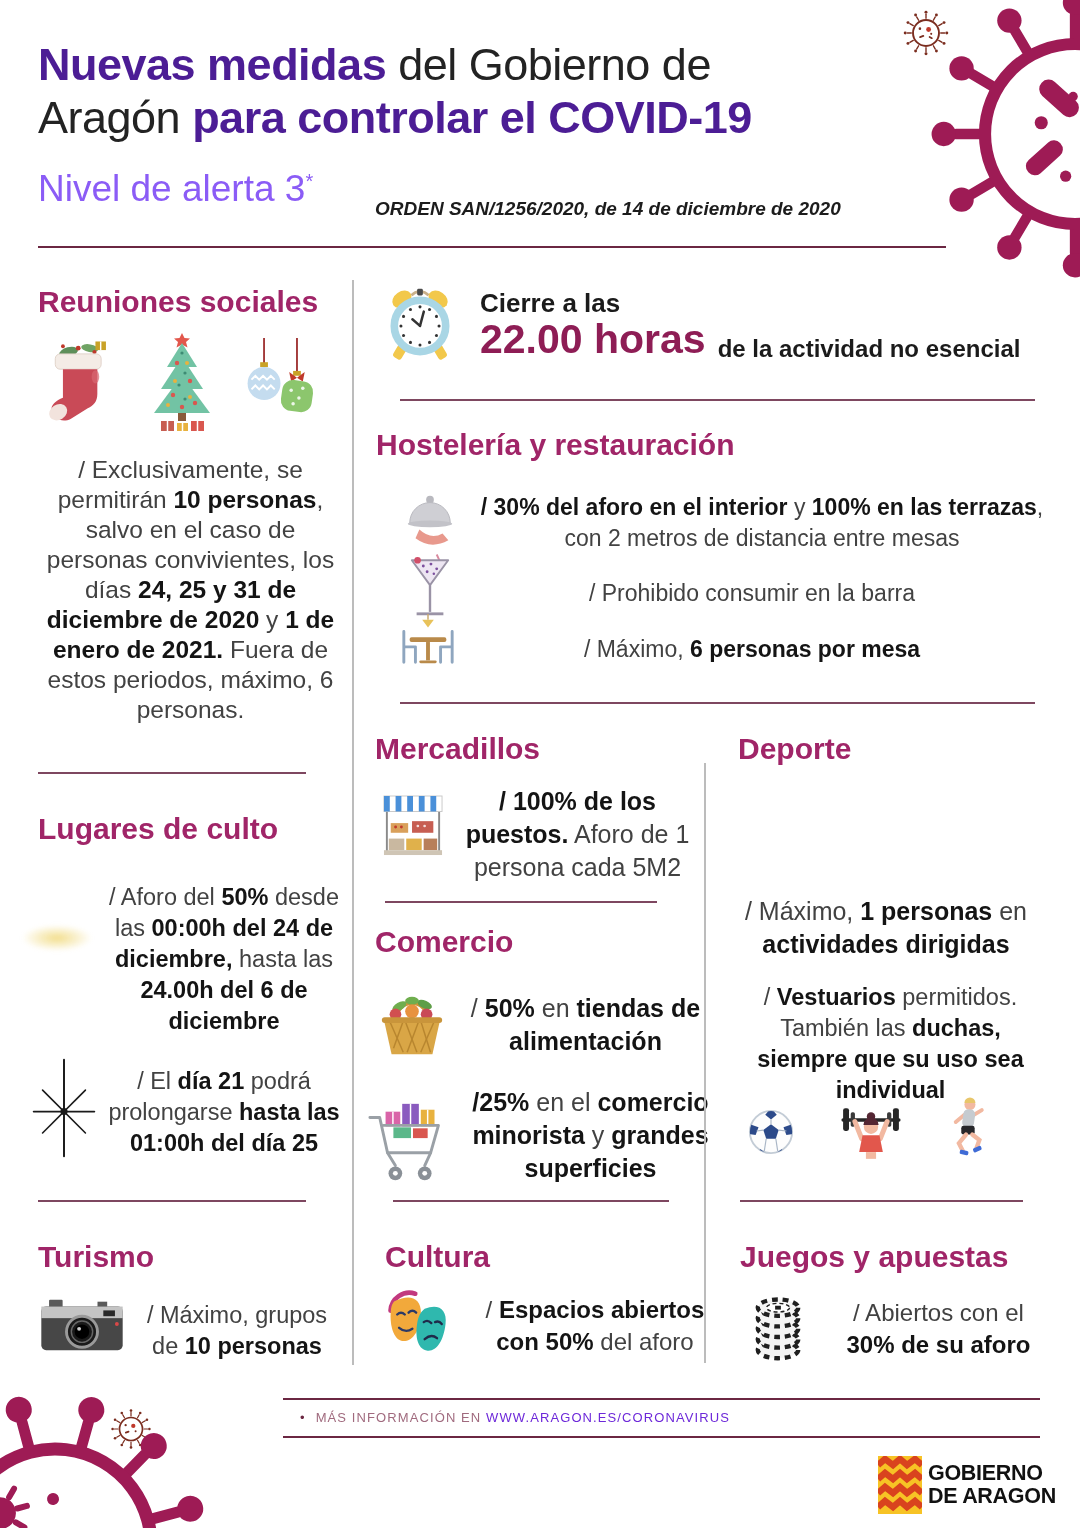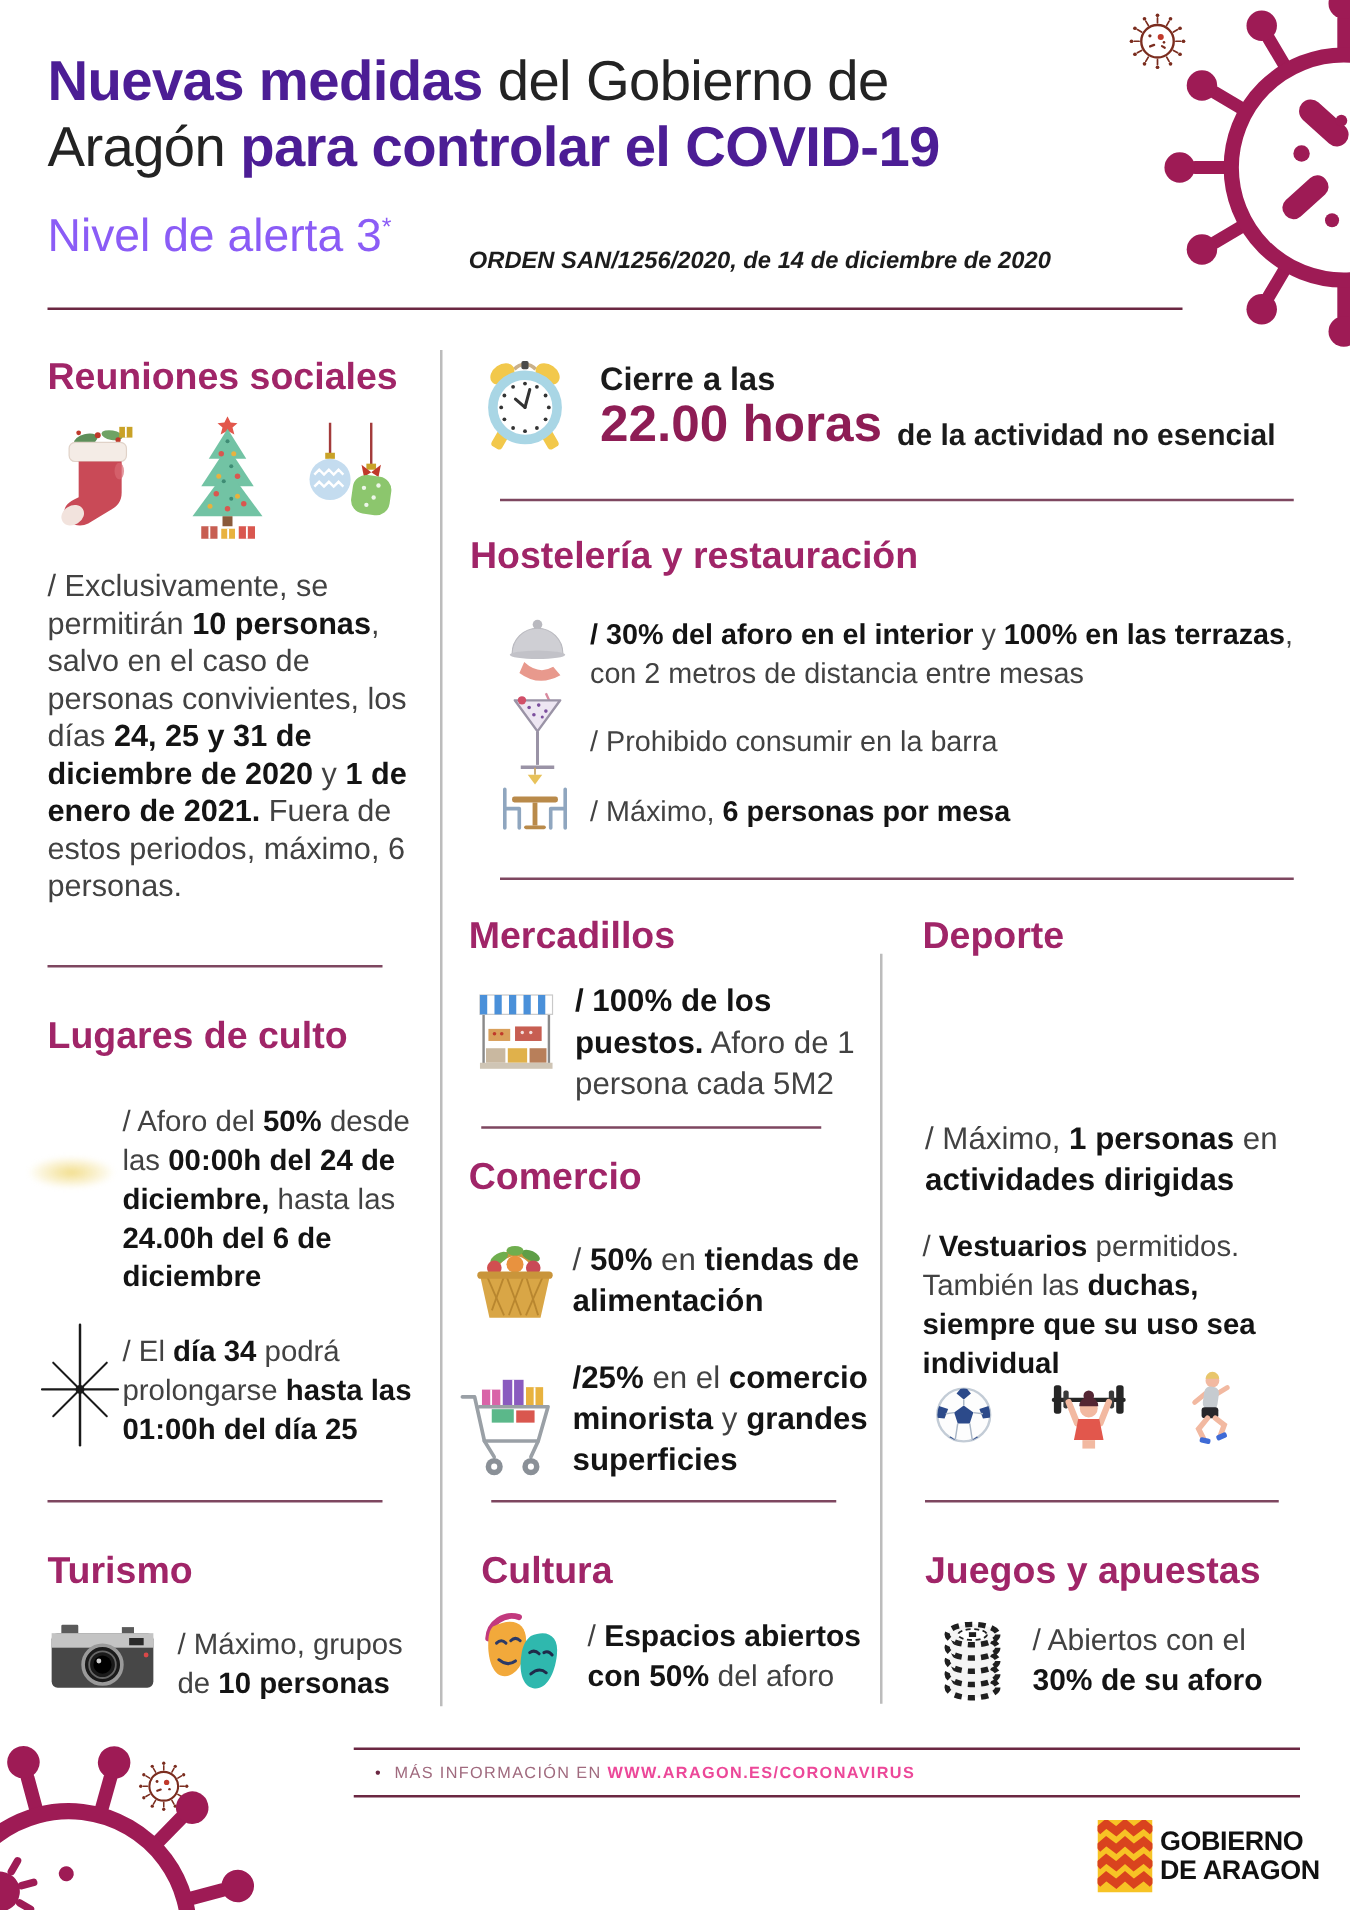--- a/index.html
+++ b/index.html
@@ -6,31 +6,31 @@
   .page{position:relative;width:1080px;height:1528px;background:#ffffff;overflow:hidden;
         font-family:"Liberation Sans",sans-serif;color:#424242;}
   .abs{position:absolute;}
   .title{font-size:45px;line-height:53px;font-weight:700;letter-spacing:-0.5px;}
   .title .acc{color:#4c1d95;}
   .title .dark{color:#232323;font-weight:400;}
   .alert{font-size:37px;color:#8b5cf6;font-weight:400;}
   .alert sup{font-size:20px;}
   .order{font-size:19px;font-style:italic;font-weight:700;color:#1c1c1c;}
   .h2{font-size:30px;font-weight:700;color:#A02568;margin:0;}
-  .rich{color:#424242;}
+  .rich{color:#424242;text-align:center;}
   .rich .b{font-weight:700;color:#141414;}
   .rule{position:absolute;height:2px;background:#6B2742;}
   .rulet{position:absolute;height:2px;background:#7E4760;}
   .vline{position:absolute;width:2px;background:#bcbcbc;}
   .closure-pre{font-size:26px;font-weight:700;color:#1b1b1b;}
   .closure-row{display:flex;align-items:flex-end;gap:12px;white-space:nowrap;}
   .closure-time{font-size:41px;font-weight:700;color:#8E1D55;}
   .closure-suf{font-size:24px;font-weight:700;color:#1b1b1b;}
   .finfo{font-size:13px;letter-spacing:1.1px;color:#A06A7E;font-weight:400;white-space:nowrap;}
-  .finfo .url{color:#ec4899;font-weight:700;}
+  .finfo .url{color:#6d28d9;font-weight:400;}
   .finfo .dot{color:#6B2742;margin-right:10px;}
   .logo-text{font-size:21.5px;font-weight:700;color:#111;line-height:1.06;letter-spacing:-0.3px;}
   .glow{position:absolute;border-radius:50%;
         background:radial-gradient(closest-side,rgba(240,216,120,0.85),rgba(250,240,200,0));
         filter:blur(2px);}
   svg{display:block;}
 </style>
 </head>
 <body>
 
@@ -228,21 +228,21 @@
     <svg width="72" height="100" viewBox="0 0 80 112">
       <g stroke="#1A1A1A" stroke-linecap="round">
         <line x1="40" y1="2" x2="40" y2="110" stroke-width="2.2"></line>
         <line x1="6" y1="60" x2="74" y2="60" stroke-width="2"></line>
         <line x1="16" y1="36" x2="64" y2="84" stroke-width="1.8"></line>
         <line x1="64" y1="36" x2="16" y2="84" stroke-width="1.8"></line>
       </g>
       <circle cx="40" cy="60" r="4" fill="#1A1A1A"></circle>
     </svg>
   </span>
-  <div class="abs rich" style="left:98px;top:1066px;width:252px;font-size:23.5px;line-height:31px;"><span>/ El </span><span class="b">día 34</span><span> podrá prolongarse </span><span class="b">hasta las 01:00h del día 25</span></div>
+  <div class="abs rich" style="left:98px;top:1066px;width:252px;font-size:23.5px;line-height:31px;"><span>/ El </span><span class="b">día 21</span><span> podrá prolongarse </span><span class="b">hasta las 01:00h del día 25</span></div>
 
   <div class="rulet" style="left:38px;top:1200px;width:268px;"></div>
 
   <h2 class="abs h2" style="left:38px;top:1240px;">Turismo</h2>
   <span class="abs" style="left:38px;top:1292px;">
     <svg width="88" height="62" viewBox="0 0 88 64">
       <rect x="10" y="8" width="14" height="8" rx="1" fill="#5A5A5A"></rect>
       <rect x="60" y="10" width="10" height="6" fill="#5A5A5A"></rect>
       <rect x="2" y="15" width="84" height="45" rx="5" fill="#474747"></rect>
       <rect x="2" y="15" width="84" height="12" fill="#C4C4C4"></rect>

